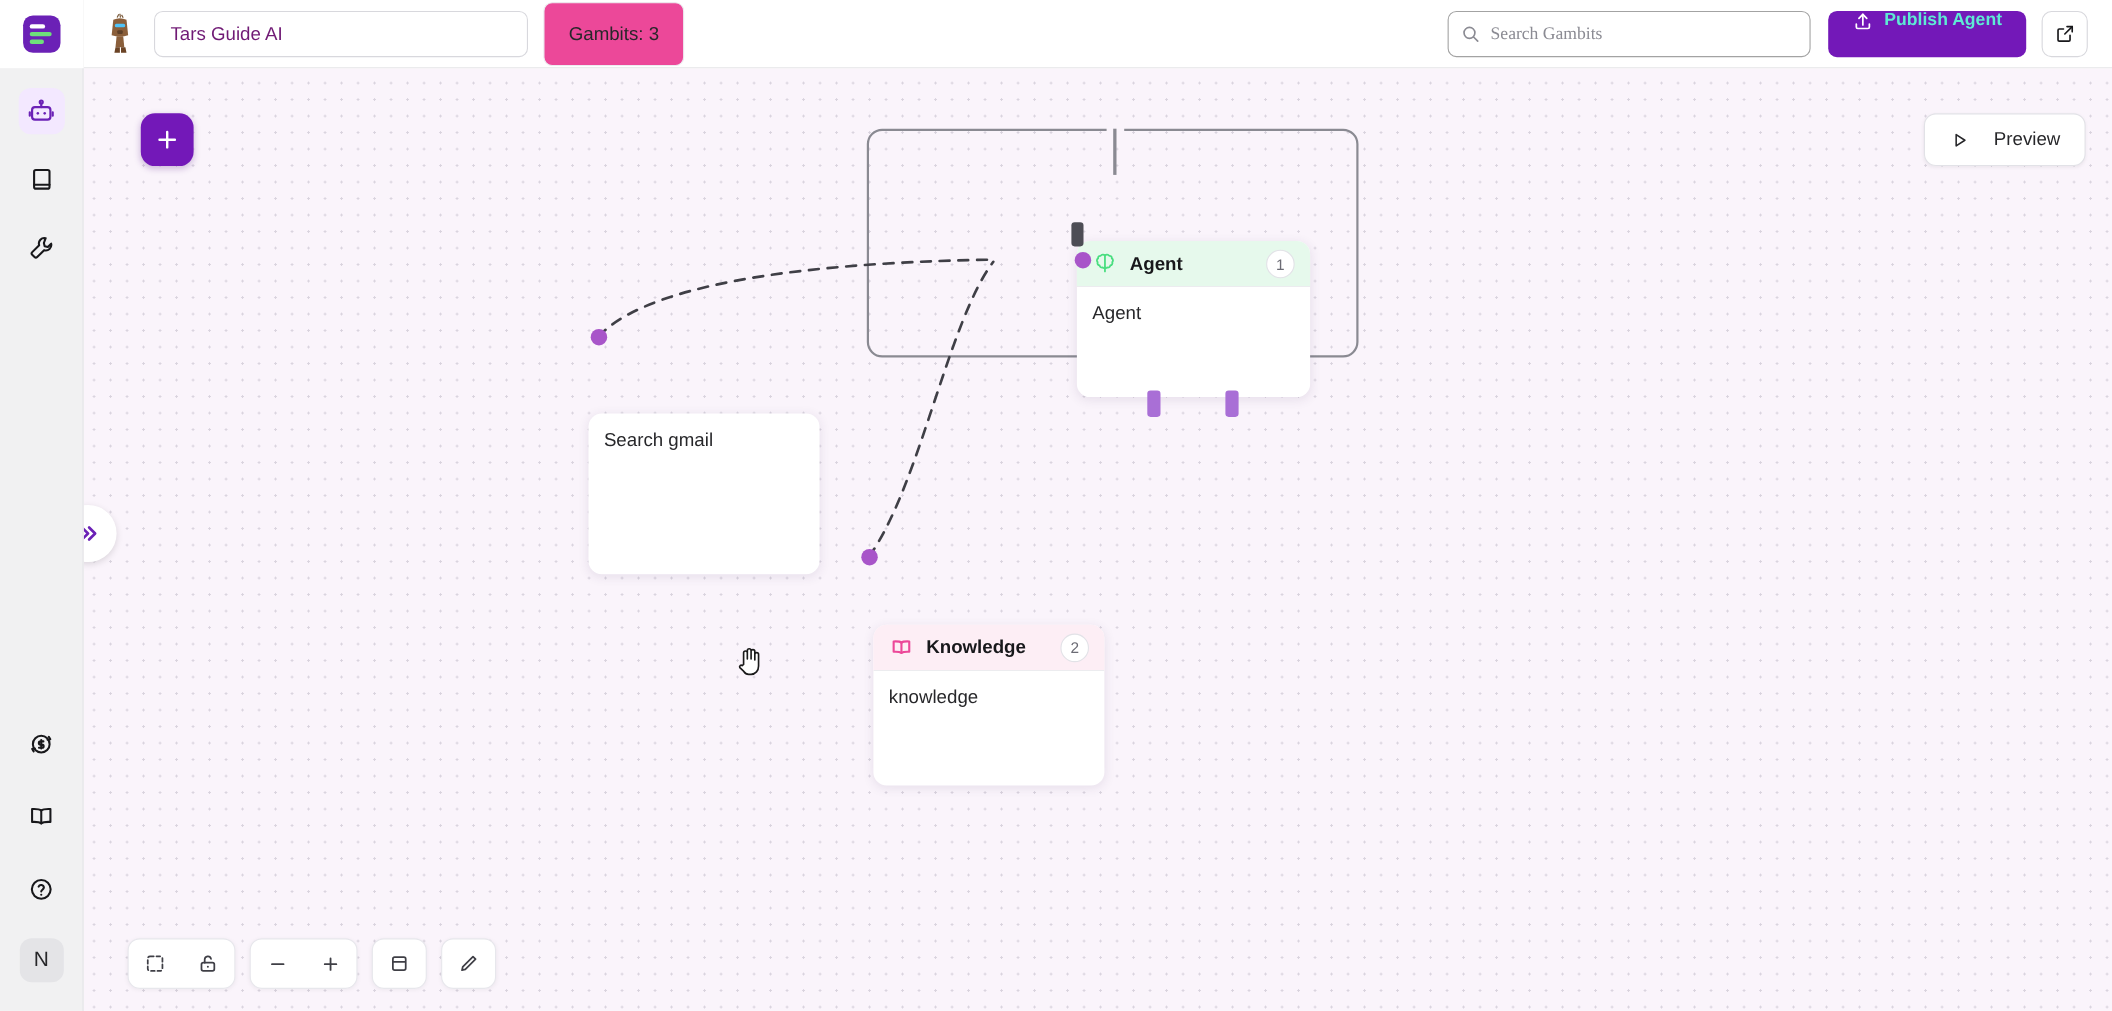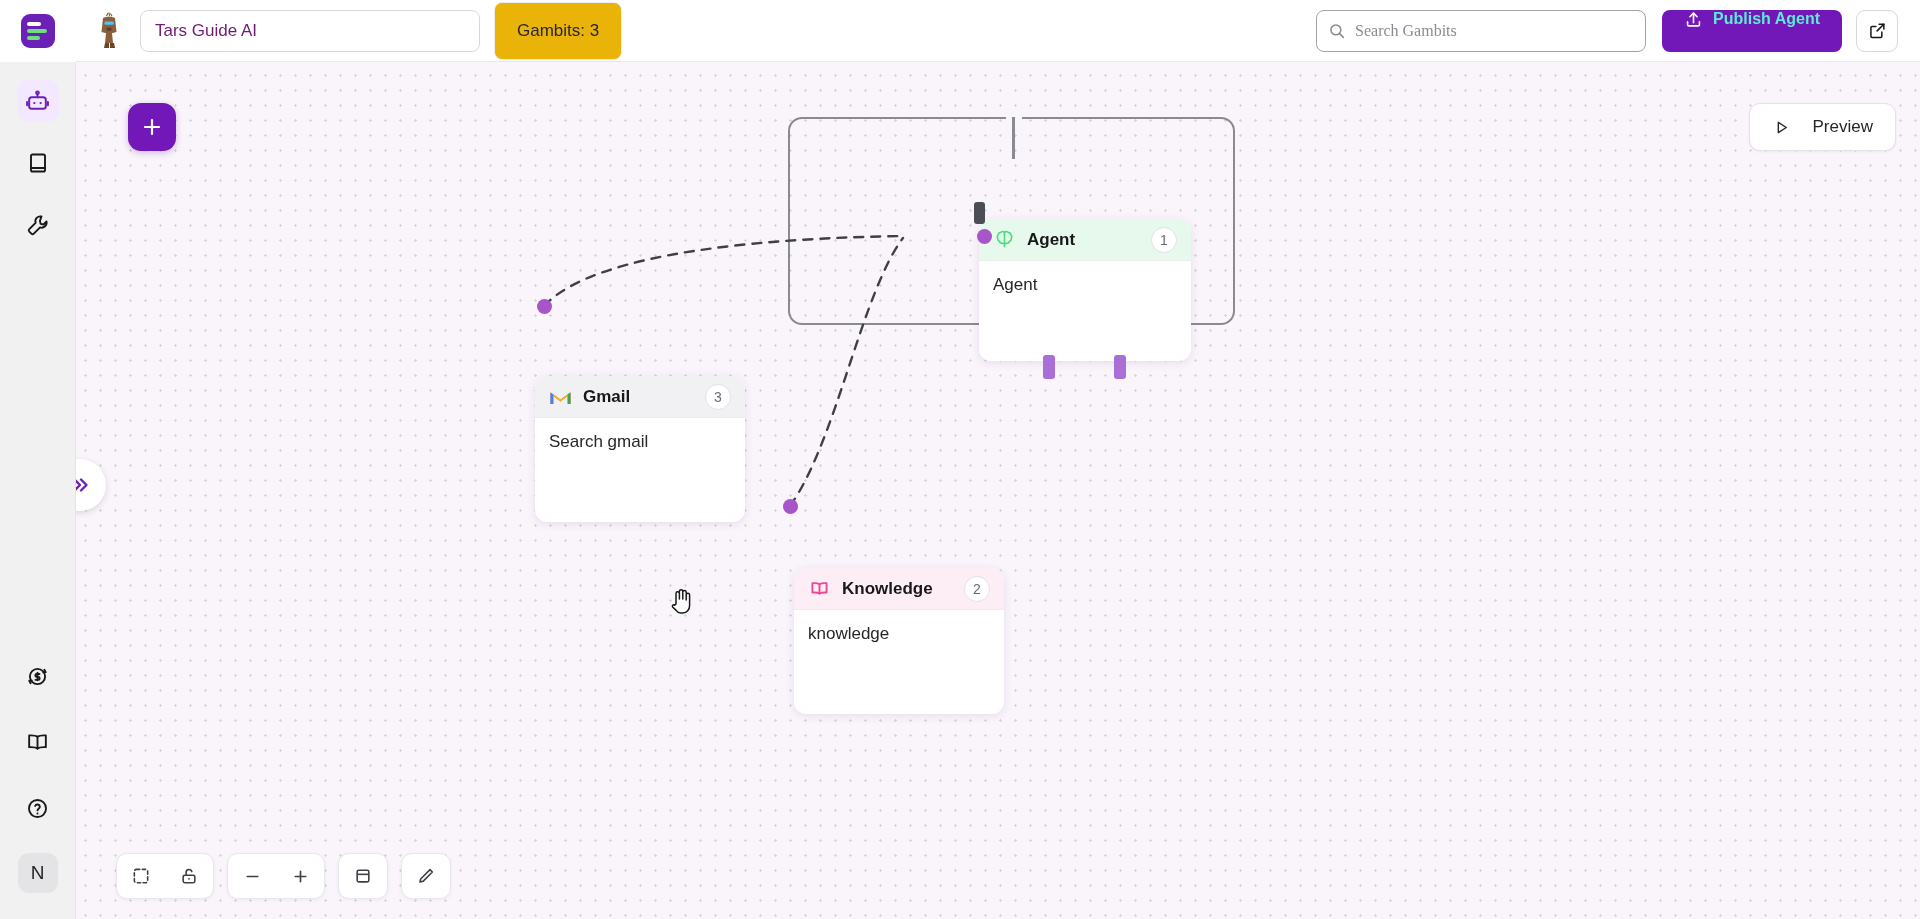--- a/index.html
+++ b/index.html
@@ -57,21 +57,21 @@
     z-index: 35;
   }
   .mascot { width: 34px; height: 40px; margin-right: 14px; flex: 0 0 auto; }
   .title-input {
     width: 340px; height: 42px; border: 1px solid #d8d8dd; border-radius: 8px;
     padding: 0 14px; font-size: 17px; color: #701a75; background: #fff;
     font-family: "Liberation Sans", sans-serif; outline: none;
   }
   .gambits-pill {
     margin-left: 14px; height: 58px; padding: 0 22px; border-radius: 8px;
-    background: #eab308; border: 1px solid #ececf0; display: flex;
+    background: #ec4899; border: 1px solid #ececf0; display: flex;
     align-items: center; font-size: 17px; color: #27272a; cursor: pointer;
   }
   .topbar-spacer { flex: 1; }
   .search-wrap {
     position: relative; width: 330px; height: 42px; margin-right: 16px;
   }
   .search-input {
     width: 100%; height: 100%; border: 1px solid #a3a3a3; border-radius: 8px;
     padding: 0 12px 0 38px; font-size: 16px; color: #18181b; background: #fff;
     font-family: Liberation Serif, serif; outline: none;
@@ -346,30 +346,20 @@
         <span class="node-badge">1</span>
       </div>
       <div class="node-body">Agent</div>
     </div>
     <div class="h-dark" style="left:898px;top:140px"></div>
     <div class="h-dot" style="left:901px;top:167px"></div>
     <div class="h-purple" style="left:967px;top:293px"></div>
     <div class="h-purple" style="left:1038px;top:293px"></div>
 
     <div class="node node-gmail">
-      <div class="node-hd">
-        <svg width="23" height="18" viewBox="0 0 24 18">
-          <path d="M1.6 16.4V4.2l10.4 7.3 10.4-7.3v12.2h-2.9V7.9L12 13.6 4.5 7.9v8.5z" fill="#ea4335"></path>
-          <path d="M1.6 16.4V4.2l2.9 2.1v10.1z" fill="#4285f4"></path>
-          <path d="M19.5 16.4V6.3l2.9-2.1v12.2z" fill="#34a853"></path>
-          <path d="M4.5 7.9l7.5 5.7 7.5-5.7V6.3L12 11.5 4.5 6.3z" fill="#fbbc05"></path>
-        </svg>
-        <span class="node-title">Gmail</span>
-        <span class="node-badge">3</span>
-      </div>
       <div class="node-body">Search gmail</div>
     </div>
     <div class="h-dot" style="left:461px;top:237px"></div>
 
     <div class="node node-knowledge">
       <div class="node-hd">
         <svg width="23" height="23" viewBox="0 0 24 24" fill="none" stroke="#ec4899" stroke-width="2" stroke-linecap="round" stroke-linejoin="round">
           <path d="M12 7.5v9.5"></path>
           <path d="M12 7.5C10.7 6.4 8.8 6.2 4.6 6.4v9.8c4.2-.2 6.1.1 7.4 1.1"></path>
           <path d="M12 7.5c1.3-1.1 3.2-1.3 7.4-1.1v9.8c-4.2-.2-6.1.1-7.4 1.1"></path>

